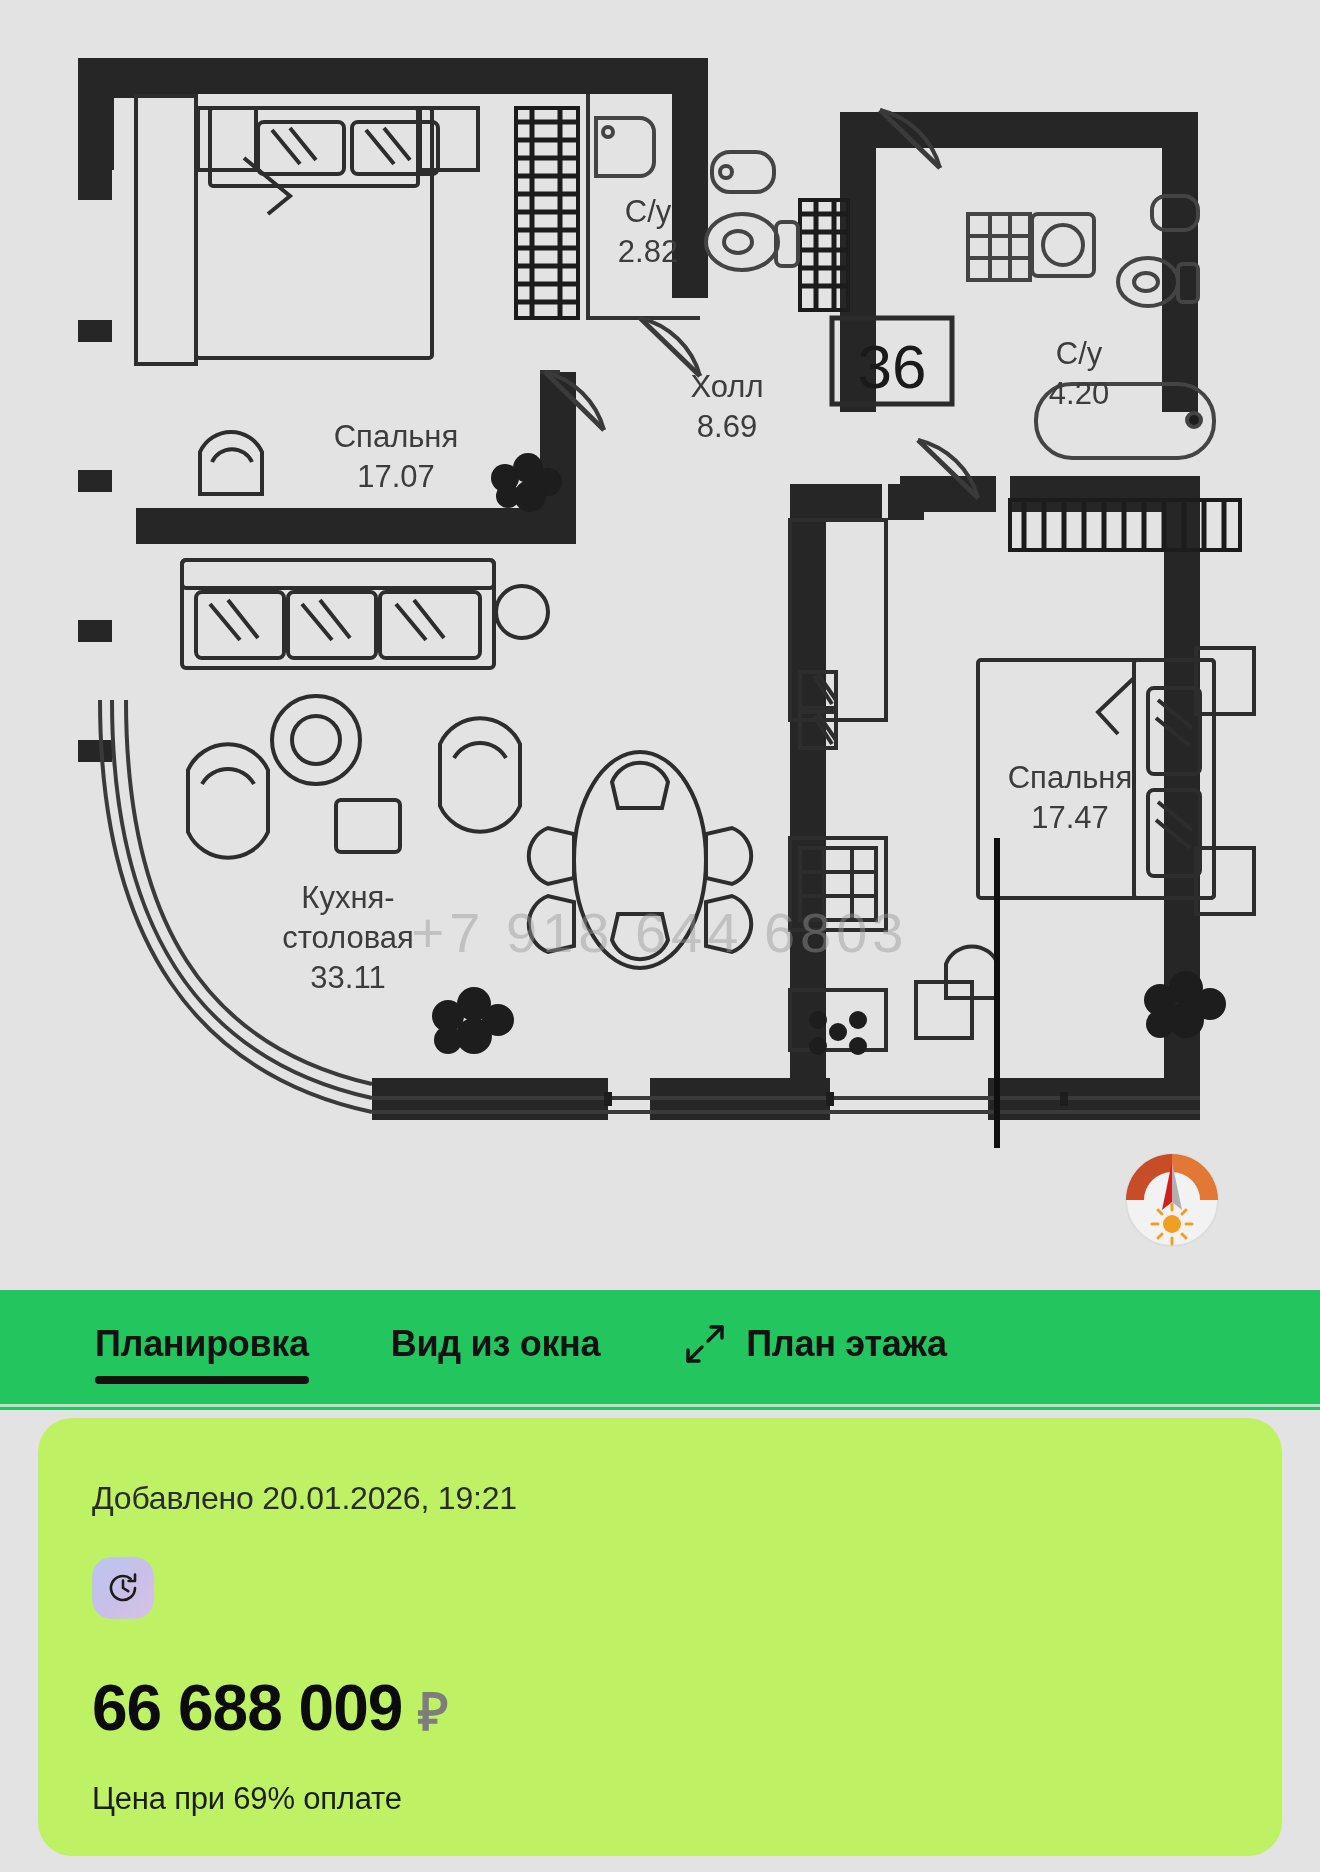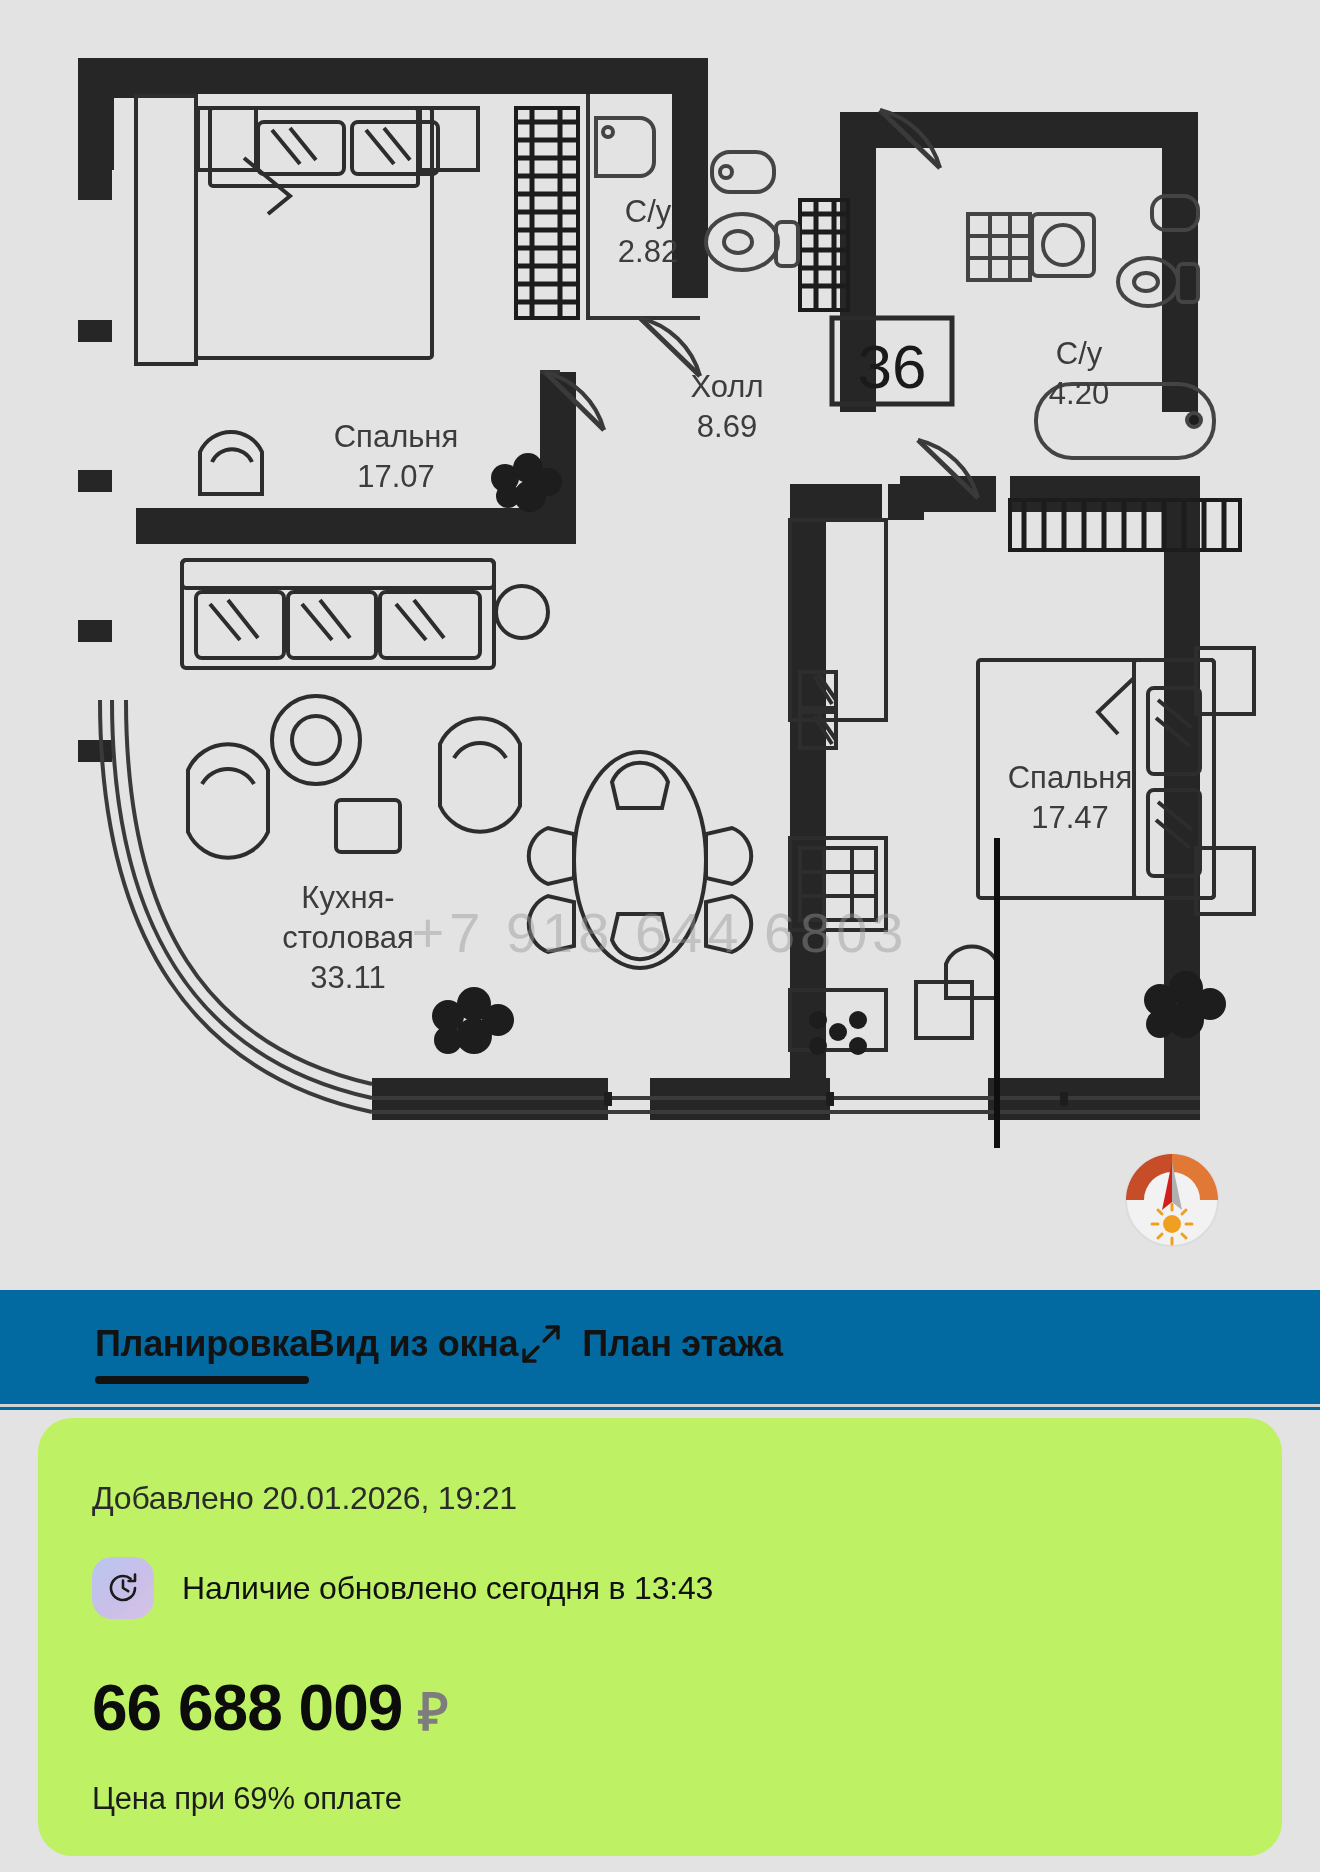--- a/index.html
+++ b/index.html
@@ -26,29 +26,29 @@
     font-family: "Liberation Sans", sans-serif;
     pointer-events: none; white-space: nowrap;
   }
 
   
   .compass { position: absolute; left: 1120px; top: 1148px; width: 104px; height: 104px; }
 
   
   .tabs {
     position: absolute; left: 0; top: 1290px; width: 1320px; height: 120px;
-    background: #0369a1;
+    background: #22c55e;
     display: flex; align-items: flex-start; padding-left: 95px; gap: 0;
   }
   .tab {
     position: relative; height: 108px; display: flex; align-items: center;
     font-size: 36px; font-weight: 700; color: #121212; letter-spacing: -0.3px;
     padding: 0 0 0 0; white-space: nowrap; cursor: pointer;
   }
-  .tab + .tab { }
+  .tab + .tab { margin-left: 82px; }
   .tab.active::after {
     content: ""; position: absolute; left: 0; right: 0; bottom: 14px;
     height: 8px; border-radius: 4px; background: #121212;
   }
   .tab-expand-icon { display: inline-block; width: 46px; height: 46px; margin-right: 18px; flex: 0 0 auto; }
 
   
   .divider { position: absolute; left: 0; top: 1404px; width: 1320px; height: 3px; background: #d2d2d2; }
   .card {
     position: absolute; left: 38px; top: 1418px; width: 1244px; height: 438px;
@@ -391,21 +391,20 @@
     <div class="added-line">Добавлено 20.01.2026, 19:21</div>
 
     <div class="avail-row">
       <span class="clock-badge">
         <svg width="38" height="38" viewBox="0 0 38 38" fill="none" stroke="#1b1b1b" stroke-width="2.6" stroke-linecap="round" stroke-linejoin="round">
           <path d="M31 19a12 12 0 1 1-4.4-9.3"></path>
           <path d="M31 5.5V12h-6.4"></path>
           <path d="M19 11.5V19l5.2 3.2"></path>
         </svg>
       </span>
-      <span class="avail-text">Наличие обновлено сегодня в 13:43</span>
     </div>
 
     <div class="price-row">
       <span class="price">66 688 009</span>
       <span class="price-currency">₽</span>
     </div>
 
     <div class="price-note">Цена при 69% оплате</div>
   </div>
 

